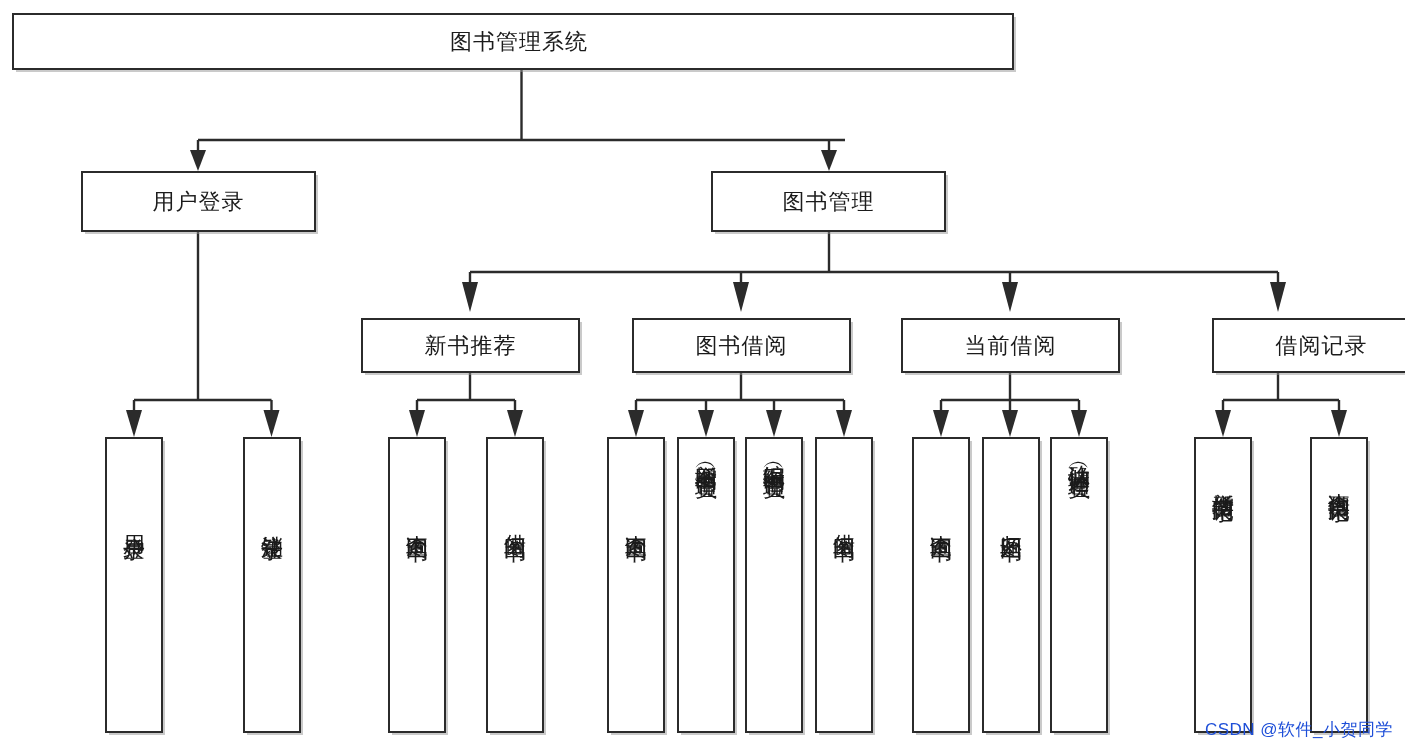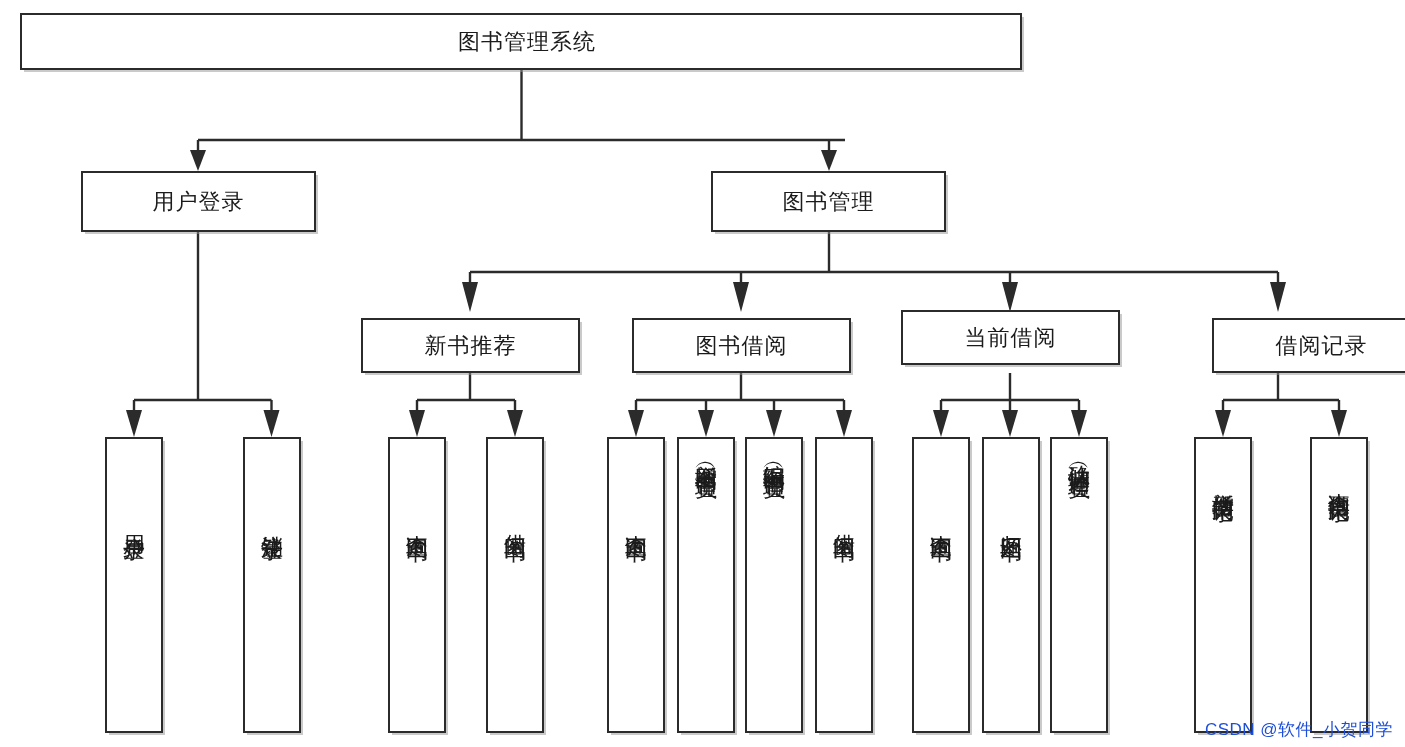--- a/index.html
+++ b/index.html
@@ -140,41 +140,41 @@
 
     <path class="edge" d="M 1278 373 L 1278 400"></path>
     <path class="edge" d="M 1223 400 L 1339 400"></path>
     <path class="edge" d="M 1223 400 L 1223 412"></path>
     <path class="edge" d="M 1339 400 L 1339 412"></path>
     <polygon class="arrow-head" points="1215,410 1231,410 1223,437"></polygon>
     <polygon class="arrow-head" points="1331,410 1347,410 1339,437"></polygon>
   </g>
 </svg>
 
-<div class="hbox" style="left:20px; top:13px; width:1002px; height:57px;padding-left:12px;">
+<div class="hbox" style="left:12px; top:13px; width:1002px; height:57px;padding-left:12px;">
   <span>图书管理系统</span>
 </div>
 
 <div class="hbox" style="left:81px; top:171px; width:235px; height:61px;">
   <span>用户登录</span>
 </div>
 
 <div class="hbox" style="left:711px; top:171px; width:235px; height:61px;text-align:center;">
   <span>图书管理</span>
 </div>
 
 <div class="hbox" style="left:361px; top:318px; width:219px; height:55px;">
   <span>新书推荐</span>
 </div>
 
 <div class="hbox" style="left:632px; top:318px; width:219px; height:55px;">
   <span>图书借阅</span>
 </div>
 
-<div class="hbox" style="left:901px; top:310px; width:219px; height:55px;">
+<div class="hbox" style="left:901px; top:318px; width:219px; height:55px;">
   <span>当前借阅</span>
 </div>
 
 <div class="hbox" style="left:1169px; top:318px; width:219px; height:55px;margin-left:43px;">
   <span>借阅记录</span>
 </div>
 
 <div class="vtext-box" style="left:105px; top:437px; width:58px; height:296px; padding-top:78px;">
   <span>用户登录</span>
 </div>

